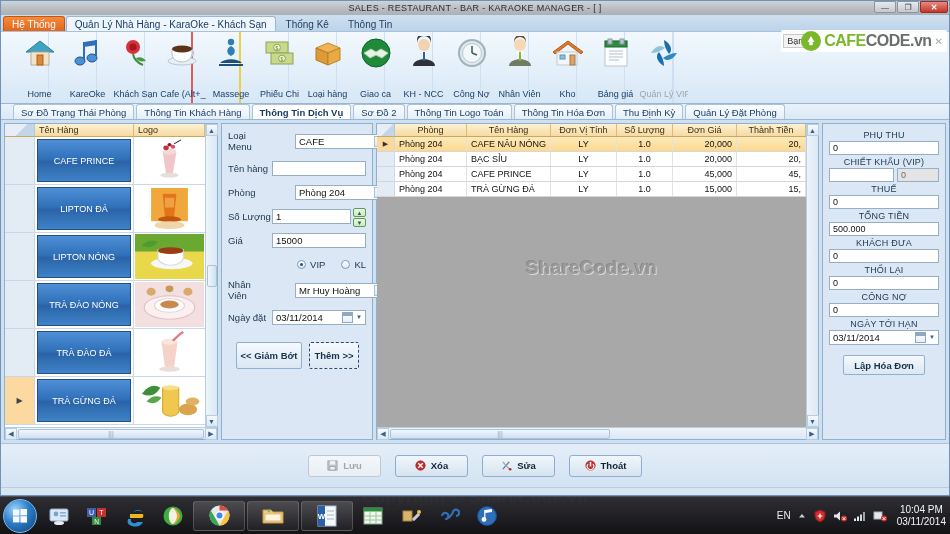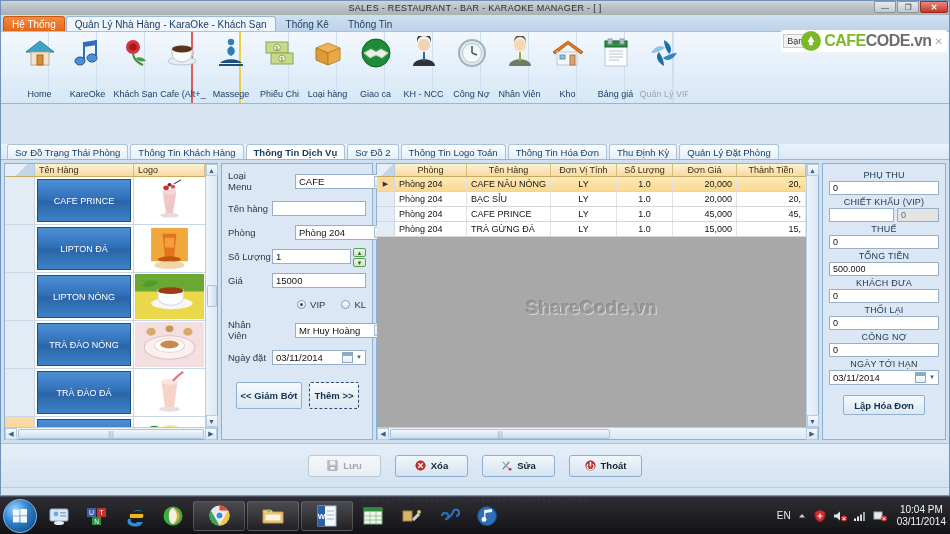--- a/index.html
+++ b/index.html
@@ -133,24 +133,23 @@
   }
   #sc-word{ font-size:16px; font-weight:bold; letter-spacing:-.5px; z-index:2;}
   #sc-word .g{ color:#7ab829; }
   #sc-word .k{ color:#6d6d6d; }
   #sc-x{ color:#aaa; font-size:10px; }
 
   
   #subtab-row{
     flex:0 0 16px; height:16px;
     display:flex; align-items:flex-end; gap:2px;
-    padding-left:6px;
+    padding-left:12px;
     background:linear-gradient(180deg,#e9f2fb,#dbe9f6);
     border-bottom:1px solid #9ab6d2;
-    margin-top:40px;
   }
   .subtab{
     height:15px; padding:0 7px;
     font-size:9.5px; color:#14395f;
     display:flex; align-items:center;
     background:linear-gradient(180deg,#fbfdff,#e4eef8);
     border:1px solid #a9c3db; border-bottom:none;
     border-radius:3px 3px 0 0;
     white-space:nowrap;
   }

